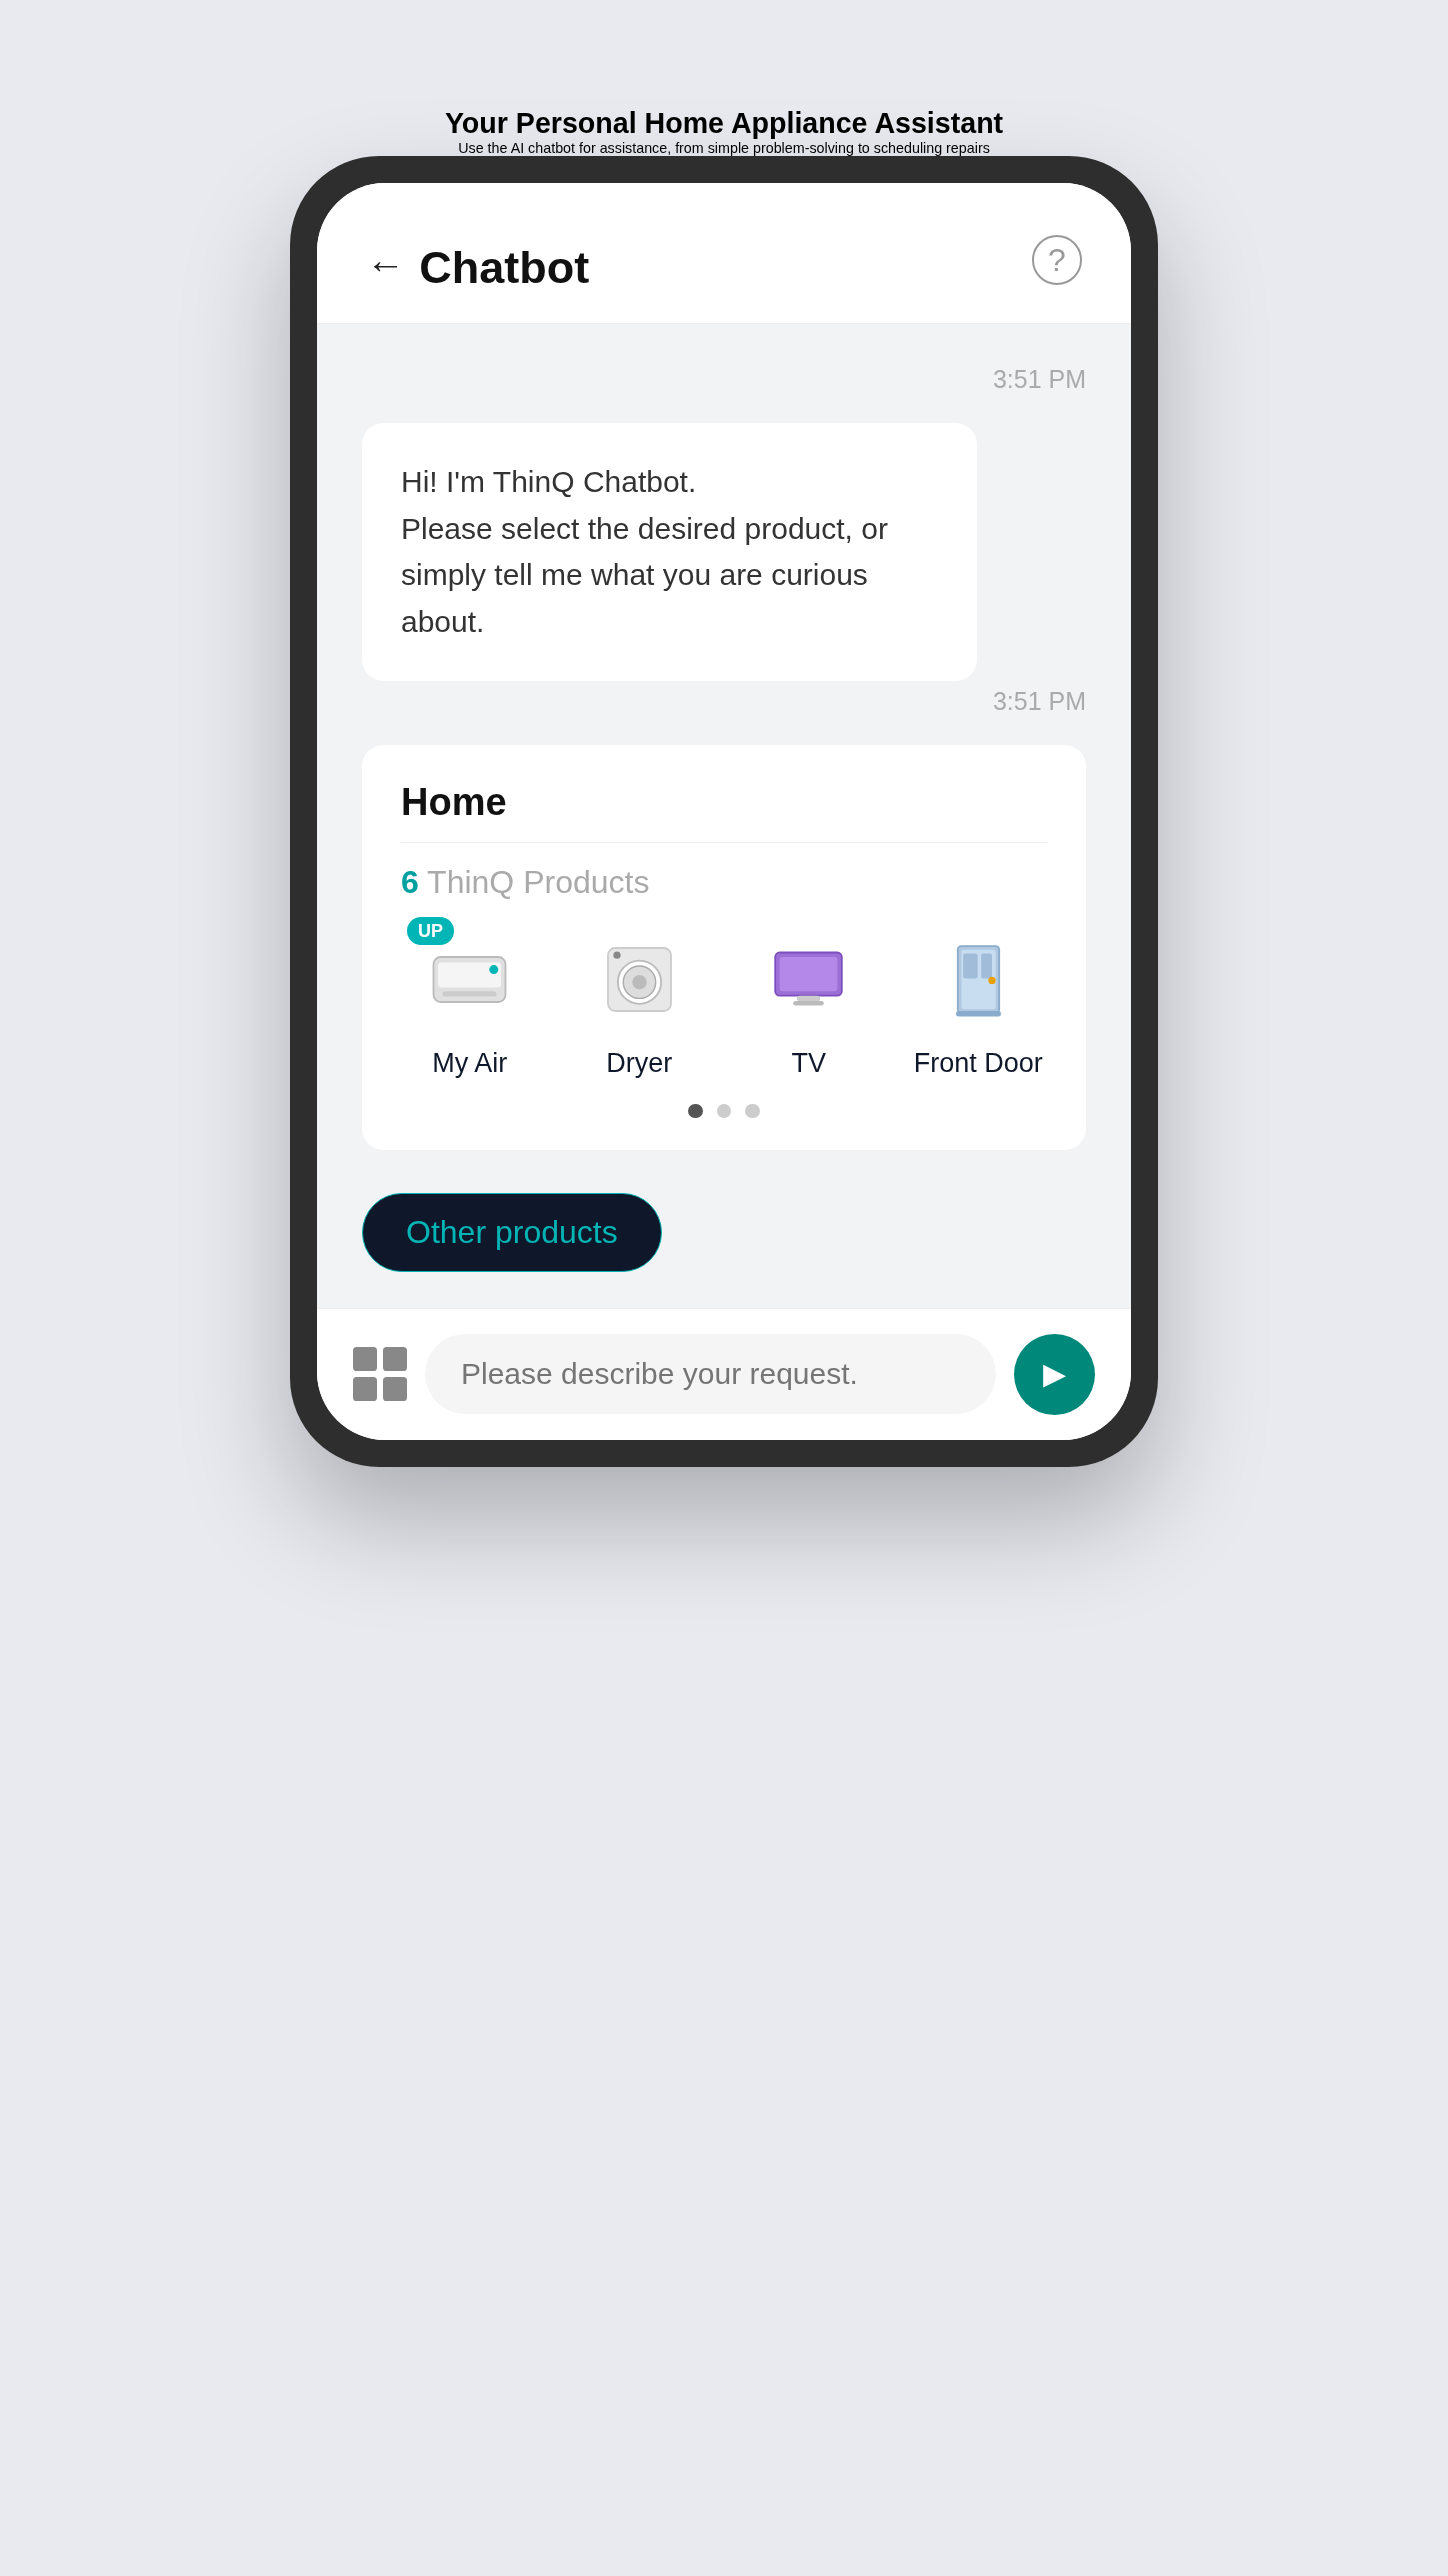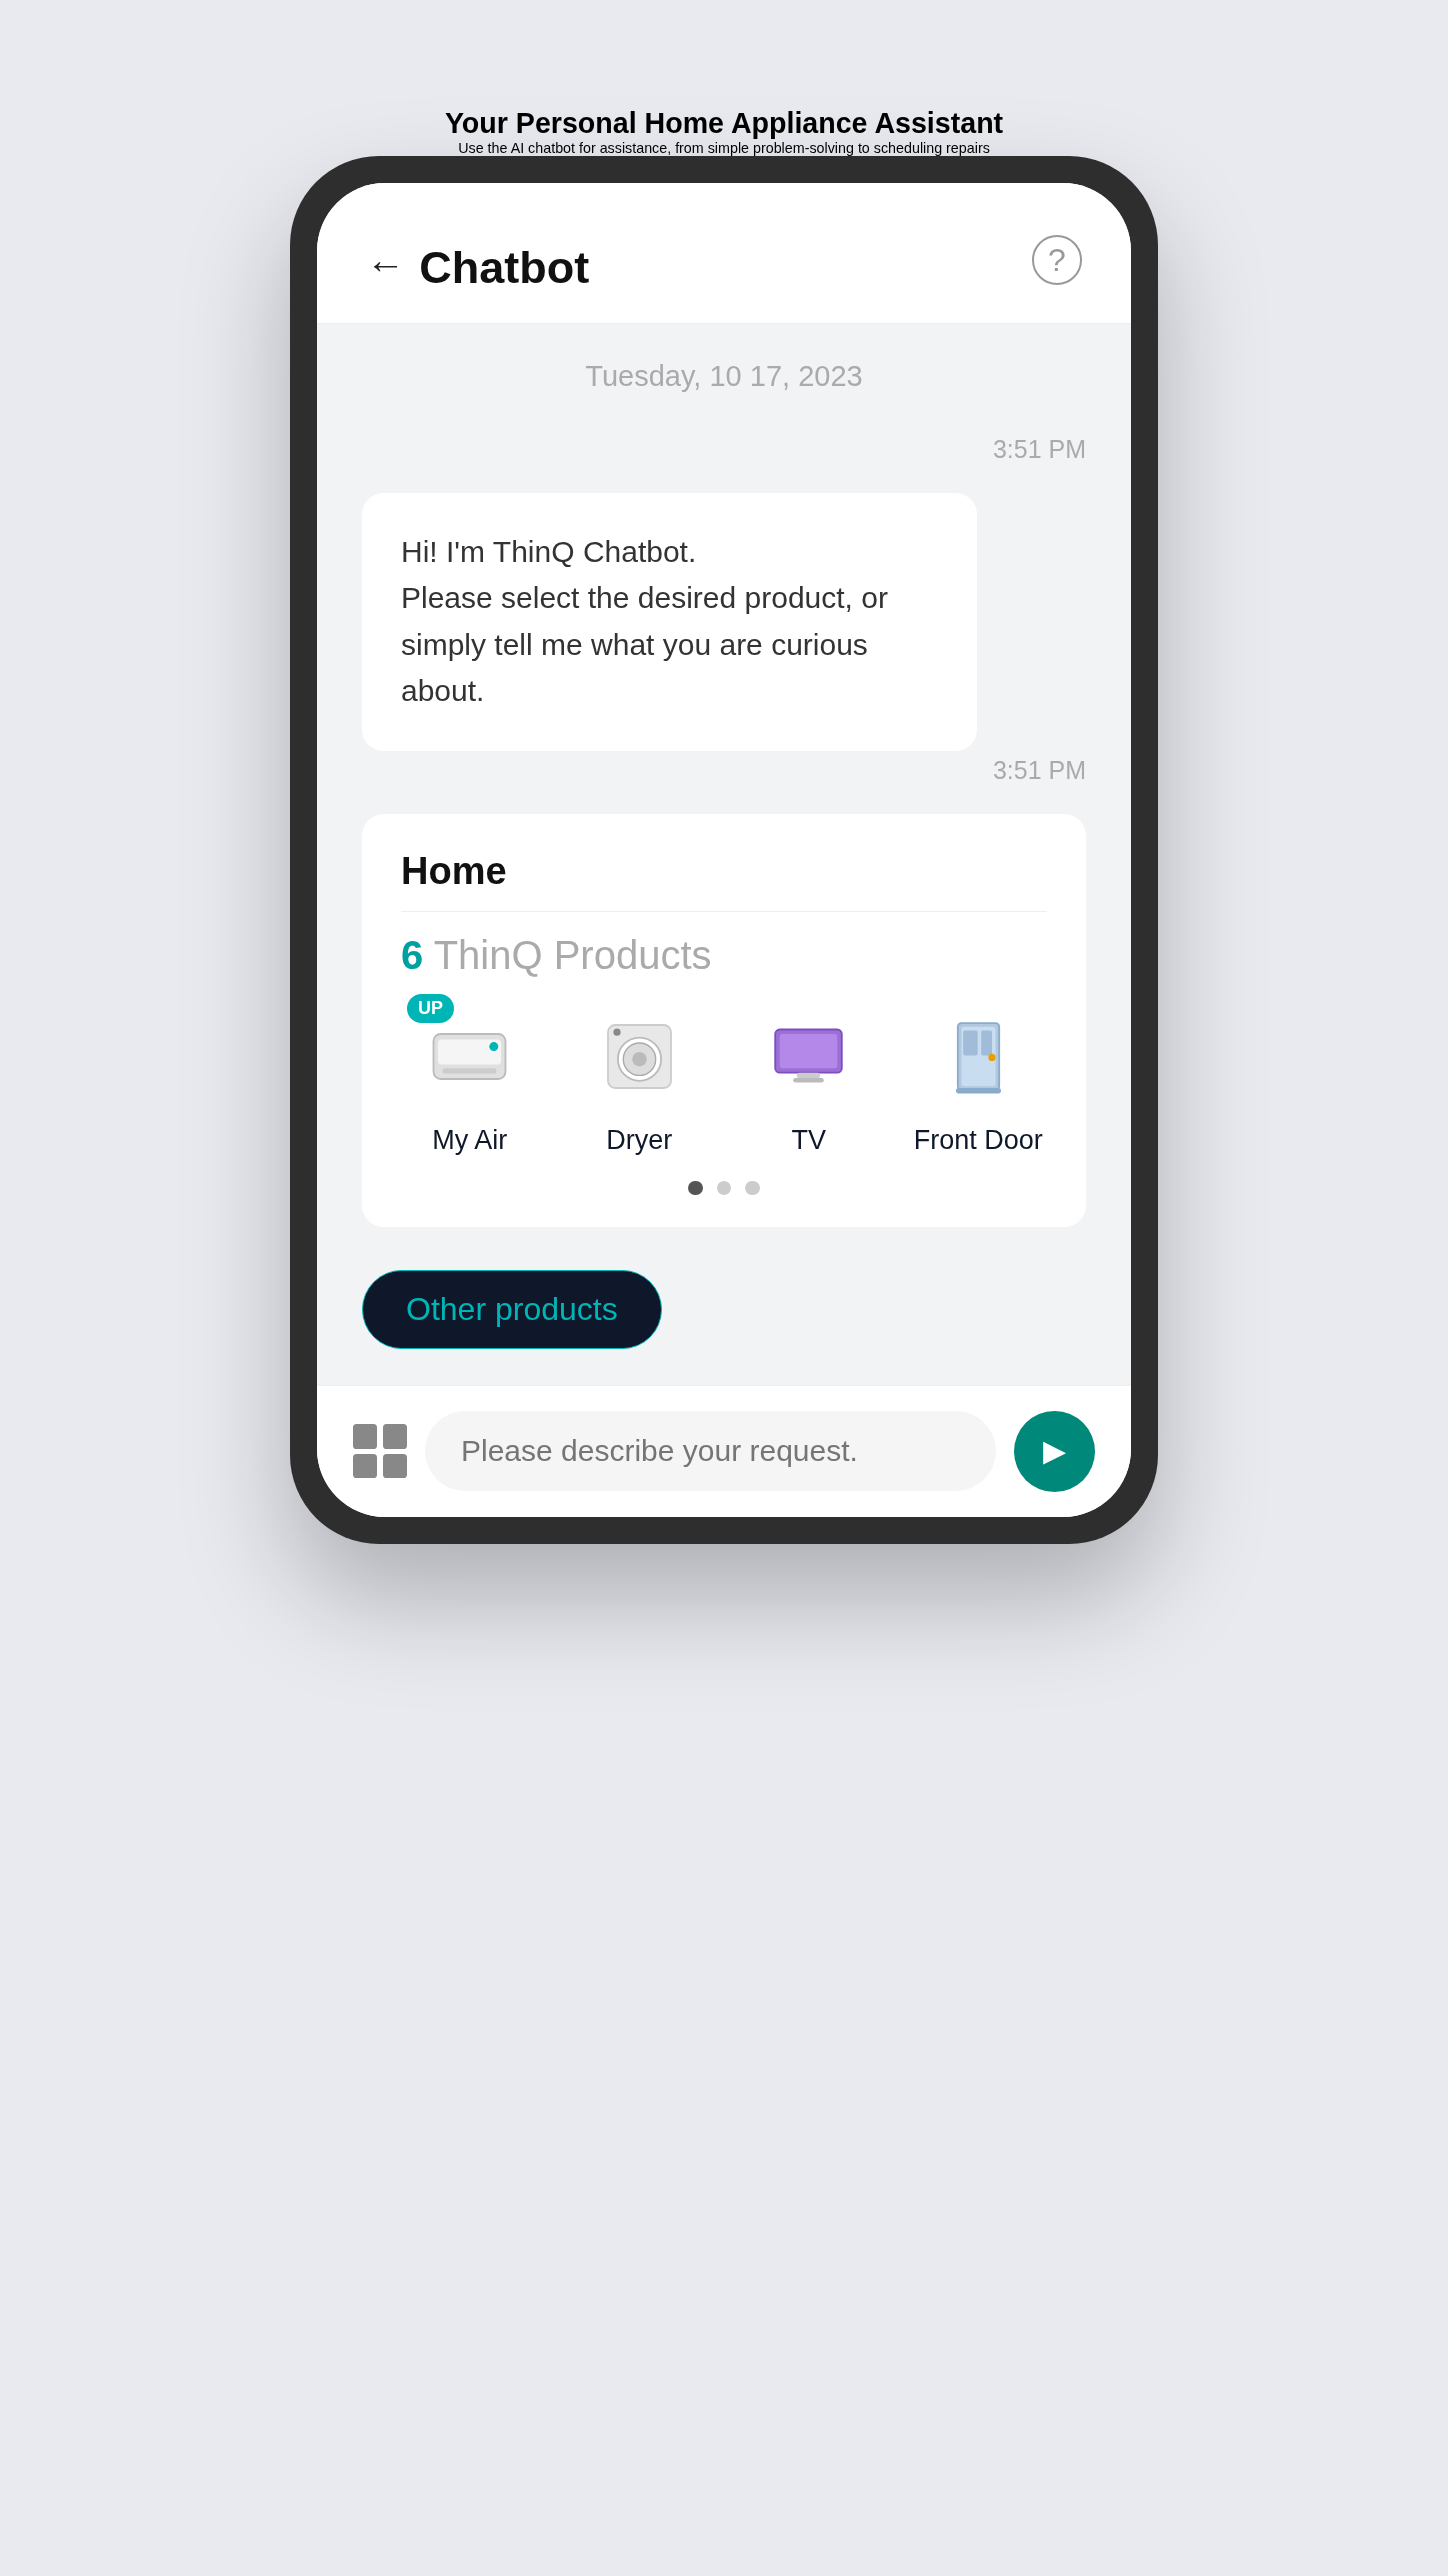--- a/index.html
+++ b/index.html
@@ -110,21 +110,21 @@
     }
     .product-card-title {
       font-size: 38px;
       font-weight: 700;
       color: #111;
       margin-bottom: 21.5px;
       padding-bottom: 18px;
       border-bottom: 0.9px solid #eee;
     }
     .thinq-count {
-      font-size: 40px;
+      font-size: 32px;
       color: #aaa;
       margin-bottom: 25px;
     }
     .thinq-count-num {
       color: #00a0a0;
       font-weight: 700;
     }
     .products-row {
       display: flex;
       gap: 32px;
@@ -267,21 +267,20 @@
       <div class="chat-header-left">
         <span class="back-arrow">←</span>
         <span class="chat-header-title">Chatbot</span>
       </div>
       <div class="help-circle">
         <span>?</span>
       </div>
     </div>
 
     <div class="chat-area">
-      <div class="chat-date">Tuesday, 10 17, 2023</div>
 
       <div>
         <div class="chat-time">3:51 PM</div>
       </div>
 
       <div>
         <div class="chat-bubble">
           <p class="chat-bubble-text">
             Hi! I'm ThinQ Chatbot.<br>Please select the desired product, or simply tell me what you are curious about.
           </p>

